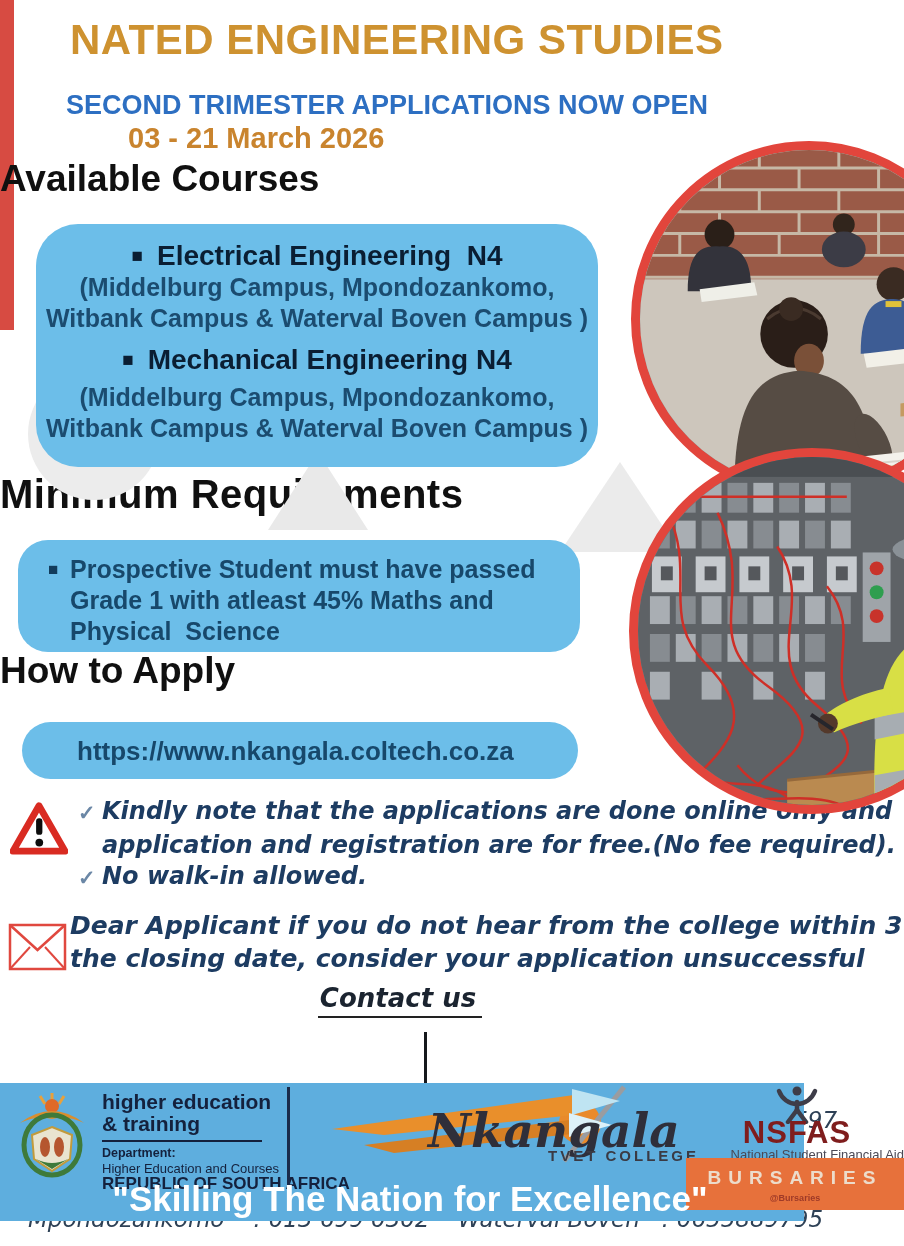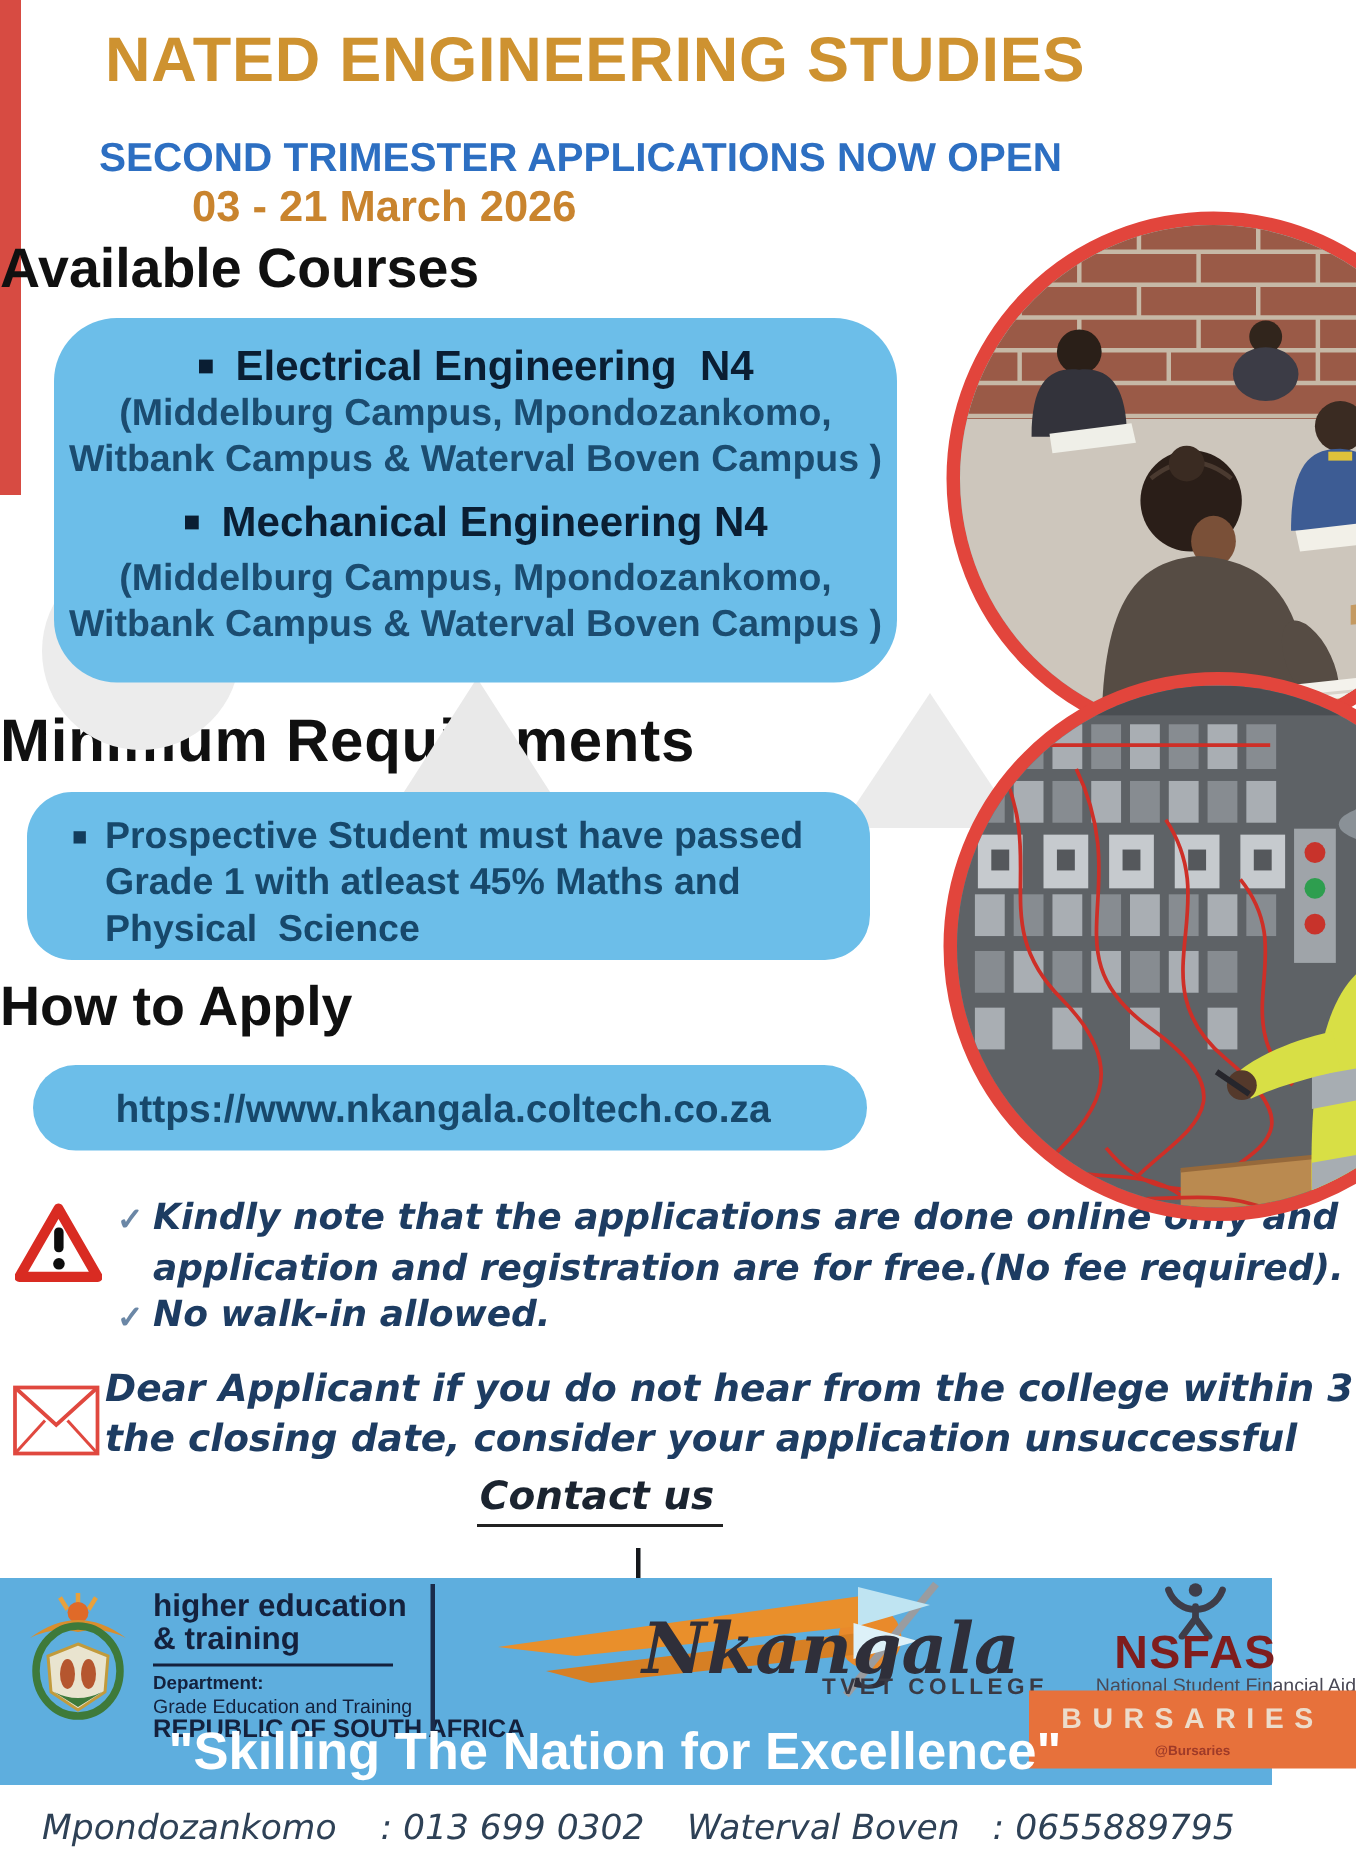--- a/index.html
+++ b/index.html
@@ -20,21 +20,21 @@
   .h-apply{top:650px;font-size:37px;}
 
   
   .wm-circle{left:28px;top:368px;width:132px;height:132px;border-radius:50%;background:#ececec;z-index:1;}
   .wm-tri1{left:268px;top:452px;width:100px;height:78px;background:#e9e9e9;
            clip-path:polygon(50% 0,100% 100%,0 100%);z-index:1;}
   .wm-tri2{left:560px;top:462px;width:120px;height:90px;background:#ebebeb;
            clip-path:polygon(50% 0,100% 100%,0 100%);z-index:1;}
 
   
-  .bluebox{background:#6cbee9;border-radius:42px;z-index:2;}
+  .bluebox{background:#6cbee9;border-radius:42px;z-index:2;margin-top:12px;}
   .courses-box{left:36px;top:212px;width:562px;height:243px;text-align:center;padding-top:16px;box-sizing:border-box;}
   .course-name{font-size:28px;font-weight:800;color:#0a1e33;white-space:pre;}
   .course-name .blt{font-size:19px;vertical-align:3px;margin-right:14px;}
   .campus{font-size:25px;font-weight:600;color:#1b4c70;line-height:31px;}
   .mt10{margin-top:10px;} .mt6{margin-top:6px;}
 
   .req-box{left:18px;top:528px;width:562px;height:112px;border-radius:30px;box-sizing:border-box;
            padding:14px 10px 0 52px;}
   .req-line{font-size:25px;font-weight:800;color:#17486b;line-height:31px;white-space:pre;}
   .req-bullet{left:30px;top:20px;font-size:17px;color:#123c5c;}
@@ -59,21 +59,21 @@
   .contact-head{left:300px;top:983px;width:200px;text-align:center;font-size:26px;font-style:italic;
                 font-weight:600;color:#1b2430;font-family:"DejaVu Sans",sans-serif;}
   .contact-head span{border-bottom:2px solid #222;padding:0 6px 3px 2px;}
   .contact-col{font-family:"DejaVu Sans",sans-serif;font-style:italic;font-size:23px;color:#2e4156;
                line-height:33px;white-space:pre;}
   .contact-left{left:28px;top:1038px;}
   .contact-right{left:458px;top:1038px;}
   .contact-divider{left:424px;top:1032px;width:3px;height:78px;background:#15181c;}
 
   
-  .footer{left:0;top:1052px;width:804px;height:138px;background:#5eaede;z-index:4;padding-left:44px;}
+  .footer{left:0;top:1083px;width:804px;height:138px;background:#5eaede;z-index:4;}
   .footer-divider{left:287px;top:4px;width:3px;height:98px;background:#1a2b4a;}
   .dhet-text{left:102px;top:8px;color:#14213d;}
   .dhet-name{font-size:21px;font-weight:700;line-height:22px;}
   .dhet-rule{width:160px;height:2px;background:#14213d;margin:5px 0 4px 0;}
   .dhet-dept{font-size:12.5px;font-weight:700;line-height:15px;}
   .dhet-dept2{font-size:13px;line-height:15px;}
   .dhet-country{font-size:17px;font-weight:800;line-height:16px;}
   .college-name{left:428px;top:20px;font-family:"DejaVu Serif",serif;font-style:italic;font-weight:700;
                 font-size:47px;color:#2f2f3a;}
   .college-sub{left:548px;top:64px;font-size:15px;font-weight:800;letter-spacing:3px;color:#3a3a44;}
@@ -329,21 +329,21 @@
         <ellipse cx="33" cy="56" rx="5" ry="10" fill="#b5562f"></ellipse>
         <ellipse cx="47" cy="56" rx="5" ry="10" fill="#b5562f"></ellipse>
         <path d="M24,68 Q40,76 56,68 L40,78 Z" fill="#3e7a3a"></path>
       </svg>
     </div>
     <div class="abs dhet-text">
       <div class="dhet-name">higher education</div>
       <div class="dhet-name">&amp; training</div>
       <div class="dhet-rule"></div>
       <div class="dhet-dept">Department:</div>
-      <div class="dhet-dept2">Grade Education and Training</div>
+      <div class="dhet-dept2">Higher Education and Courses</div>
       <div class="dhet-country">REPUBLIC OF SOUTH AFRICA</div>
     </div>
     <div class="abs footer-divider"></div>
 
     <div class="abs" style="left:322px;top:2px;">
       <svg width="330" height="78" viewBox="0 0 330 78">
         <circle cx="258" cy="38" r="21" fill="#e98a2b"></circle>
         <polygon points="10,44 252,10 252,30 62,50" fill="#e98f2b"></polygon>
         <polygon points="42,60 256,34 259,48 72,68" fill="#d67f24"></polygon>
         <line x1="302" y1="2" x2="242" y2="76" stroke="#9a9ca0" stroke-width="5"></line>

